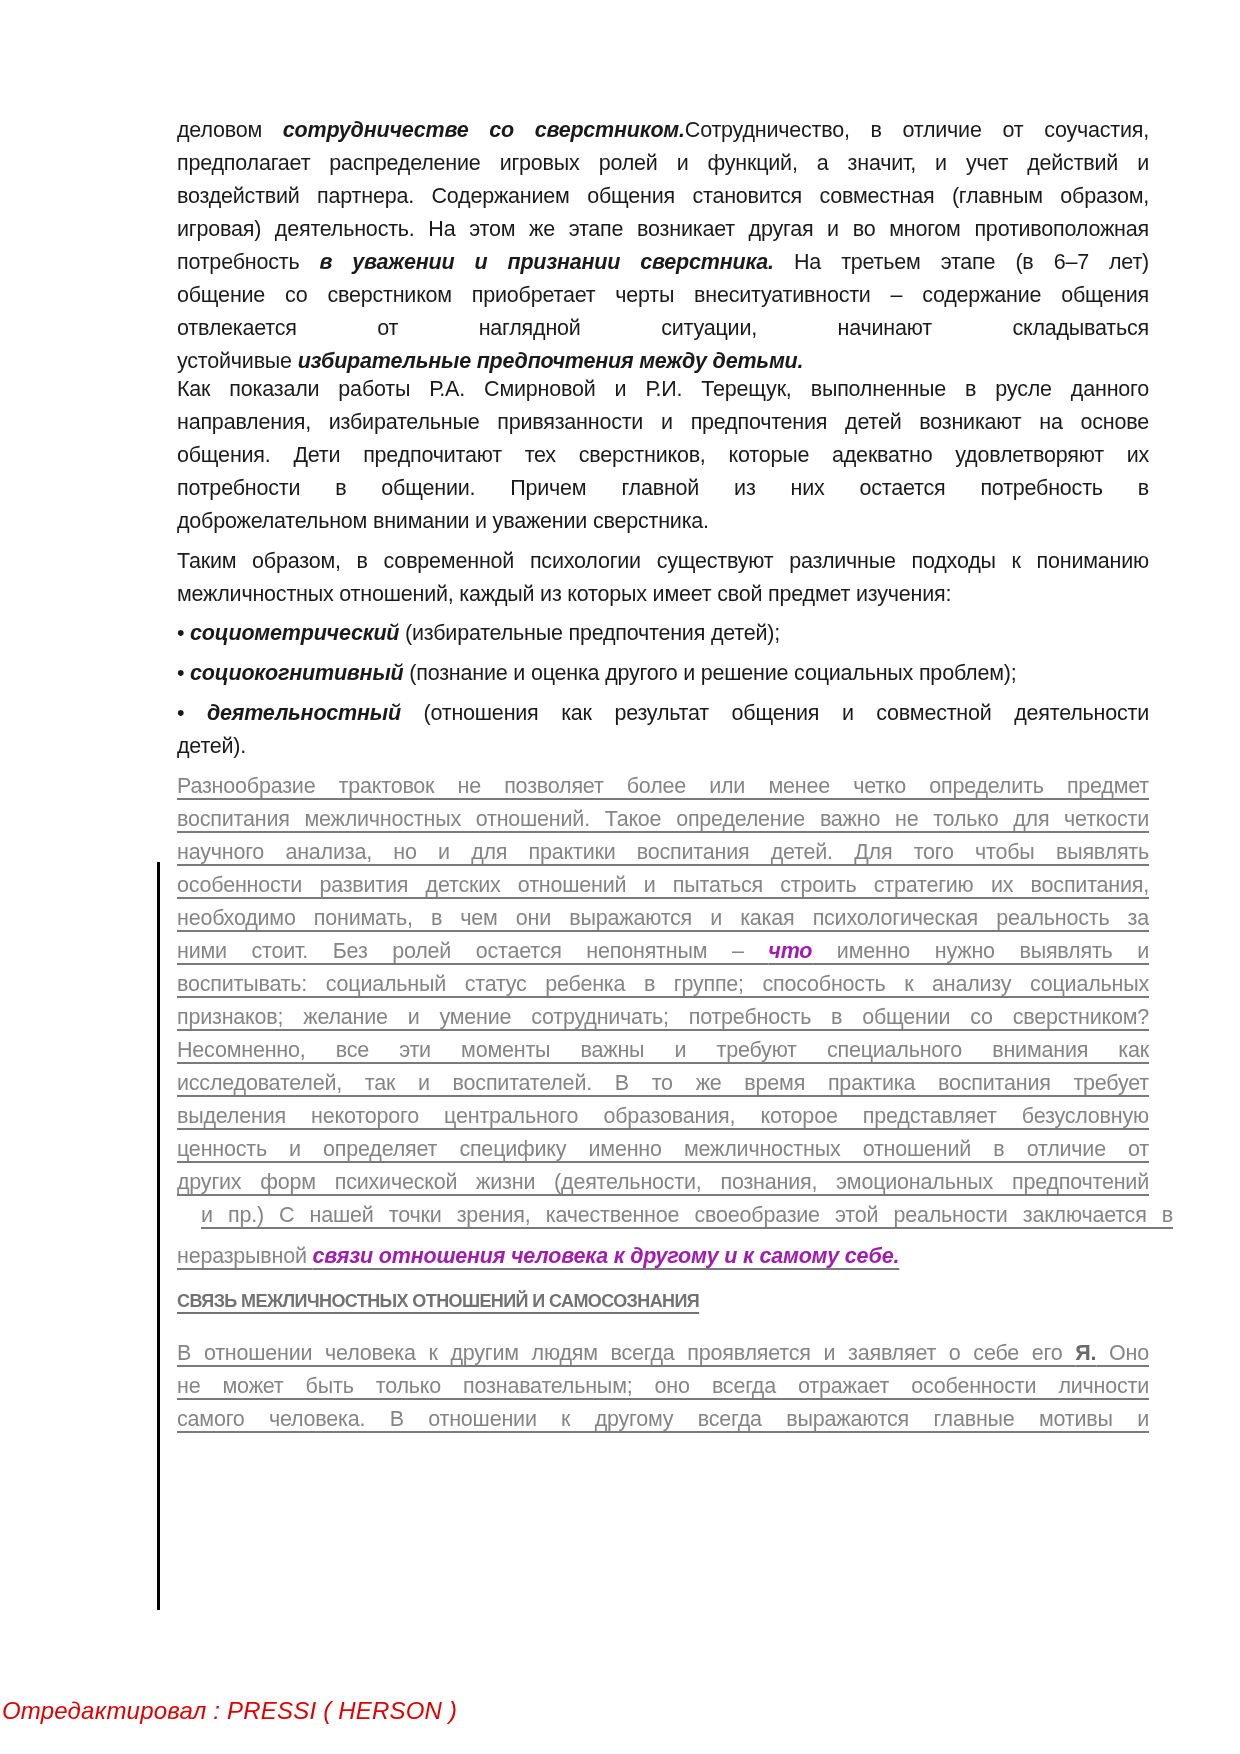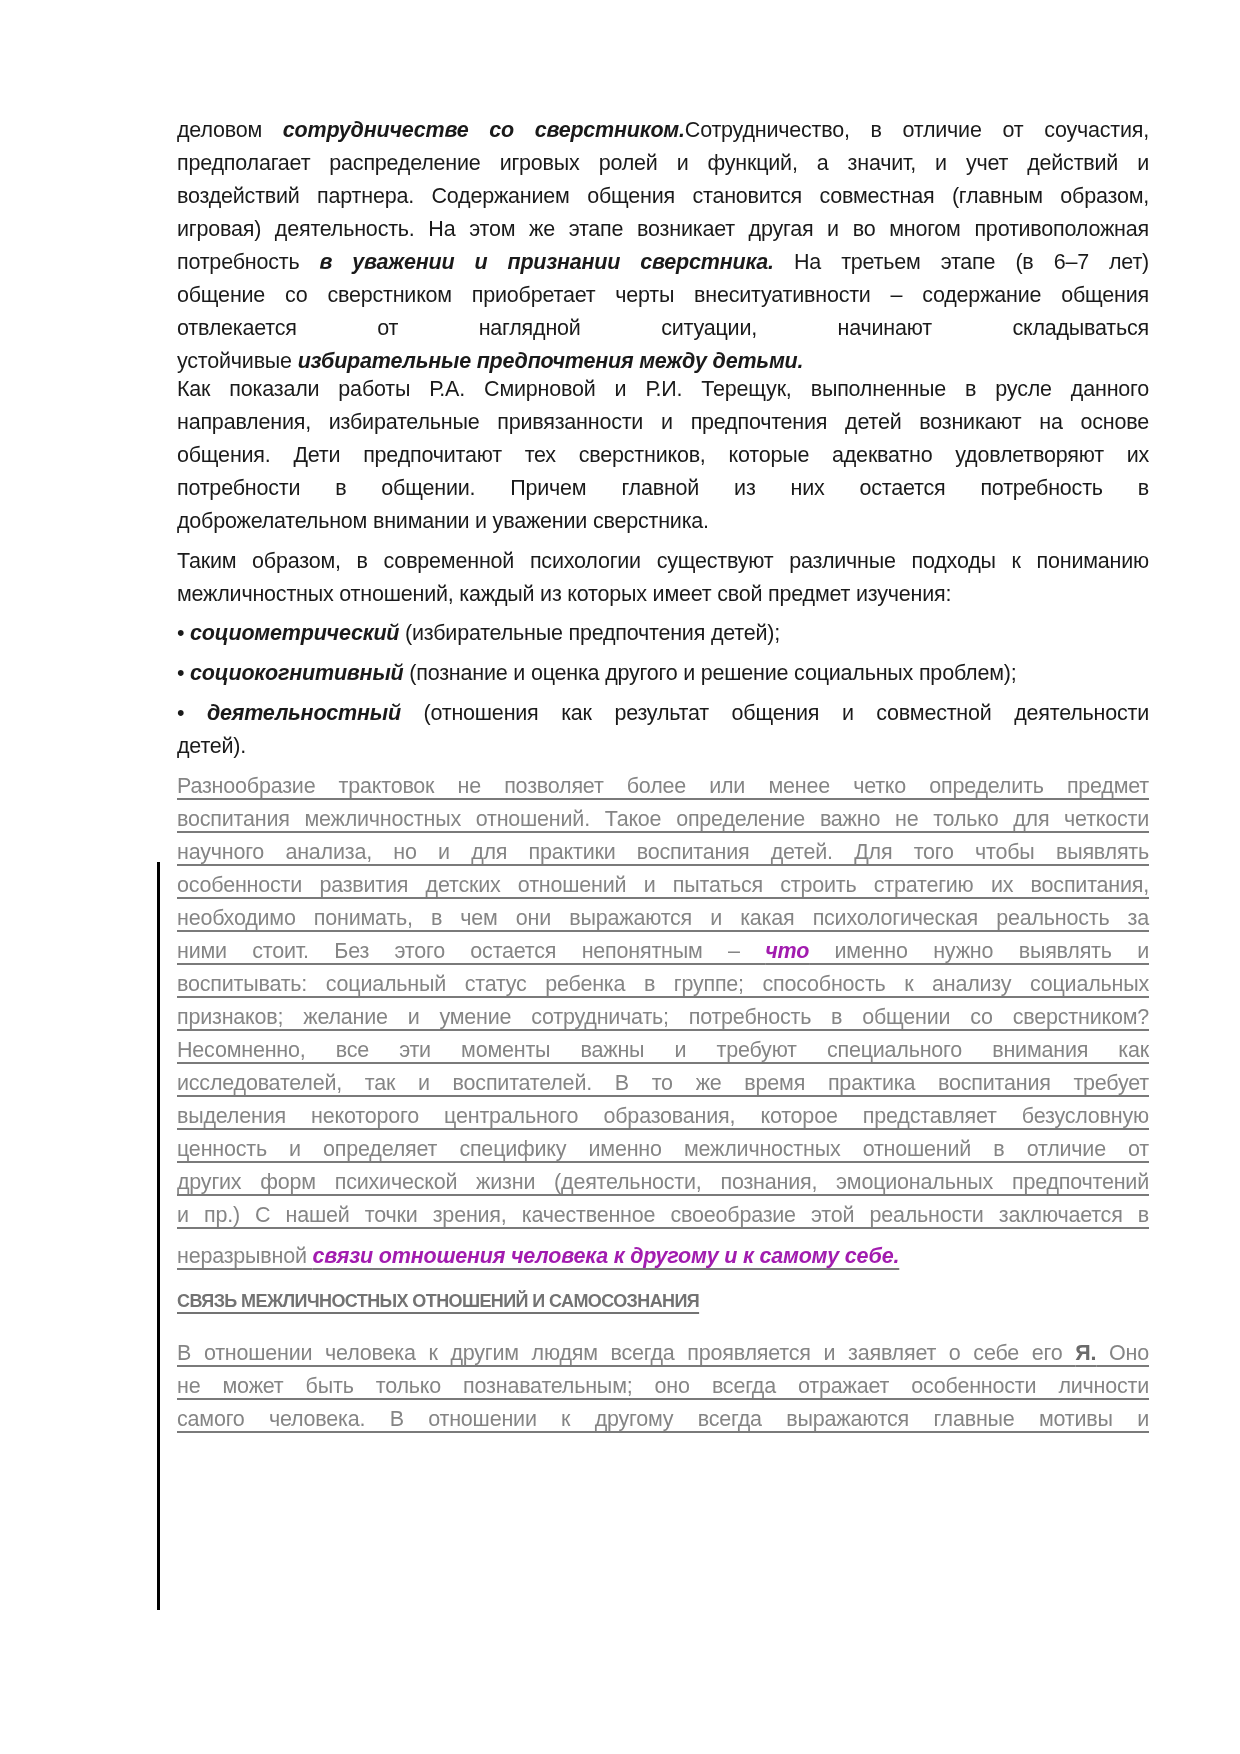--- a/index.html
+++ b/index.html
@@ -73,34 +73,35 @@
   </div>
 
   <div class="bar"></div>
 
   <div class="txt gray" style="top:771px;">
     <div class="line" style="top:0px;">Разнообразие трактовок не позволяет более или менее четко определить предмет</div>
     <div class="line" style="top:33px;">воспитания межличностных отношений. Такое определение важно не только для четкости</div>
     <div class="line" style="top:66px;">научного анализа, но и для практики воспитания детей. Для того чтобы выявлять</div>
     <div class="line" style="top:99px;">особенности развития детских отношений и пытаться строить стратегию их воспитания,</div>
     <div class="line" style="top:132px;">необходимо понимать, в чем они выражаются и какая психологическая реальность за</div>
-    <div class="line" style="top:165px;"><span>ними стоит. Без этого остается непонятным – </span><span class="bi">что</span><span> именно нужно выявлять и</span></div>
+    <div class="line" style="top:165px;"><span>ними стоит. Без ролей остается непонятным – </span><span class="bi">что</span><span> именно нужно выявлять и</span></div>
     <div class="line" style="top:198px;">воспитывать: социальный статус ребенка в группе; способность к анализу социальных</div>
     <div class="line" style="top:231px;">признаков; желание и умение сотрудничать; потребность в общении со сверстником?</div>
     <div class="line" style="top:264px;">Несомненно, все эти моменты важны и требуют специального внимания как</div>
     <div class="line" style="top:297px;">исследователей, так и воспитателей. В то же время практика воспитания требует</div>
     <div class="line" style="top:330px;">выделения некоторого центрального образования, которое представляет безусловную</div>
     <div class="line" style="top:363px;">ценность и определяет специфику именно межличностных отношений в отличие от</div>
     <div class="line" style="top:396px;">других форм психической жизни (деятельности, познания, эмоциональных предпочтений</div>
-    <div class="line" style="top:429px;">и пр.) С нашей точки зрения, качественное своеобразие этой реальности заключается в</div>
+    <div class="line" style="top:429px;margin-left:24px;">и пр.) С нашей точки зрения, качественное своеобразие этой реальности заключается в</div>
     <div class="line last" style="top:462px;margin-top:8px;"><span>неразрывной </span><span class="bi">связи отношения человека к другому и к самому себе.</span></div>
   </div>
 
   <div class="heading">СВЯЗЬ МЕЖЛИЧНОСТНЫХ ОТНОШЕНИЙ И САМОСОЗНАНИЯ</div>
 
   <div class="txt gray" style="top:1338px;">
     <div class="line" style="top:0px;"><span>В отношении человека к другим людям всегда проявляется и заявляет о себе его </span><span class="b">Я.</span><span> Оно</span></div>
     <div class="line" style="top:33px;">не может быть только познавательным; оно всегда отражает особенности личности</div>
     <div class="line" style="top:66px;">самого человека. В отношении к другому всегда выражаются главные мотивы и</div>
   </div>
 
+  <div class="footer">Отредактировал : PRESSI ( HERSON )</div>
 
 </div>
 
 </body></html>

